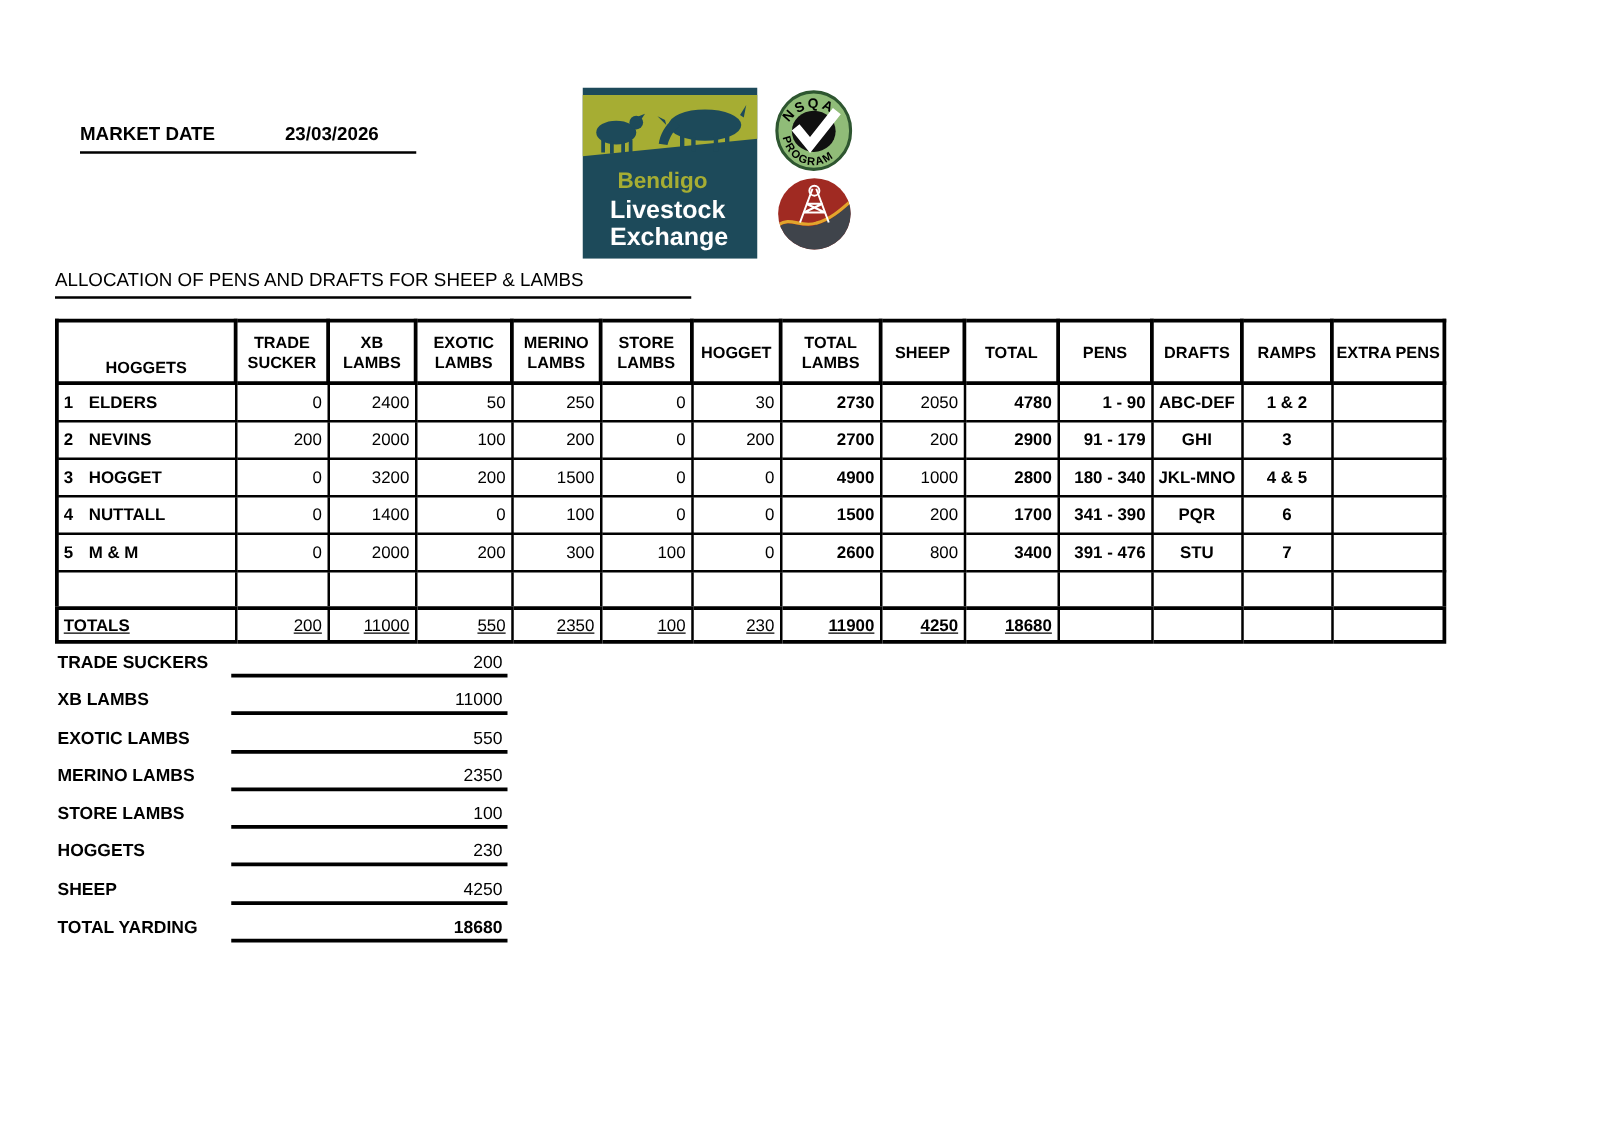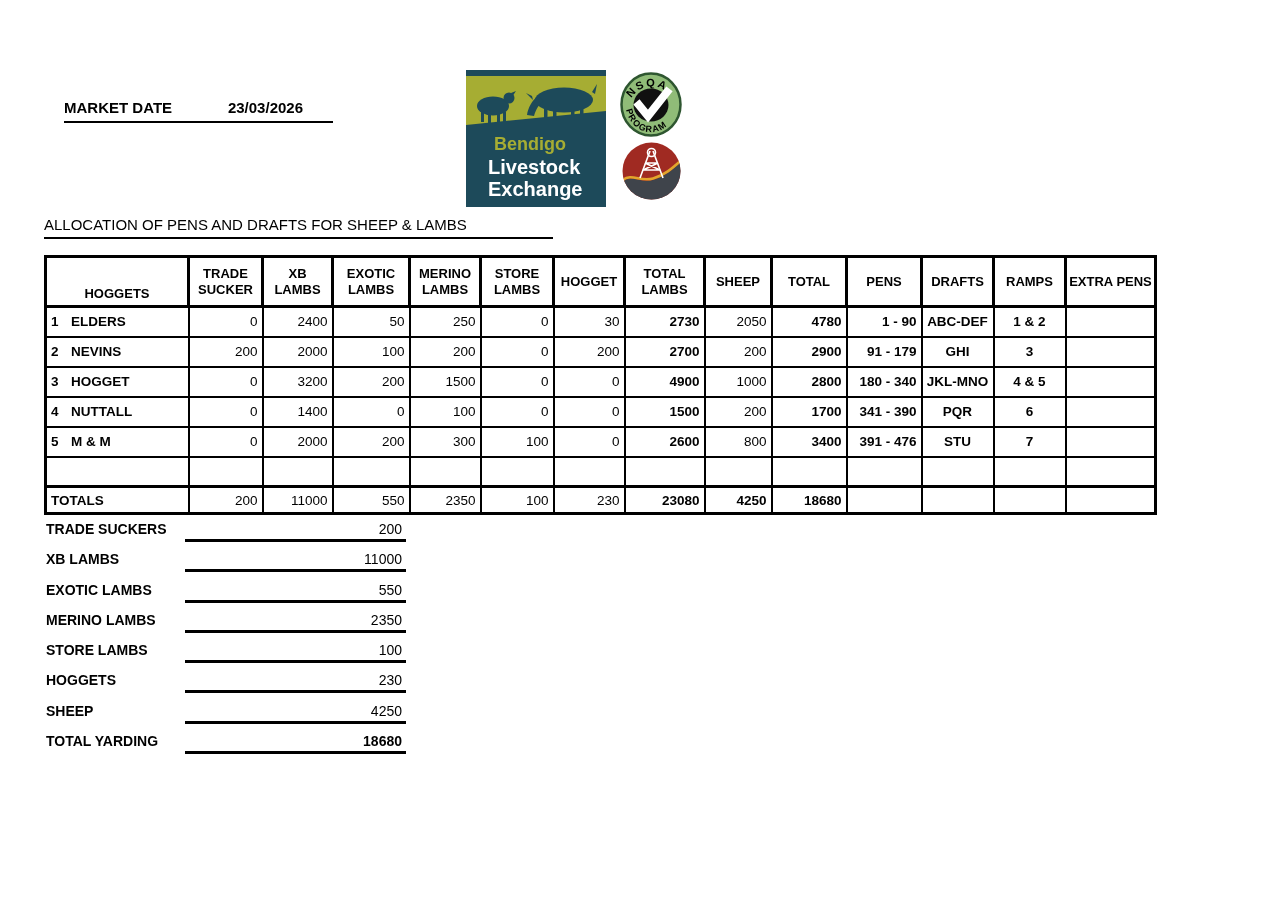--- a/index.html
+++ b/index.html
@@ -20,21 +20,21 @@
   .doc-title { position:absolute; left:44px; top:216px; width:509px; font-size:15px; font-weight:normal; border-bottom:2px solid #000; padding-bottom:4px; white-space:nowrap; }
 
   
   table.alloc { position:absolute; left:44px; top:255px; border-collapse:collapse; table-layout:fixed; border:3px solid #000; }
   table.alloc th { border:3px solid #000; font-size:13px; font-weight:bold; text-align:center; vertical-align:middle; line-height:1.2; padding:1px 2px; }
   table.alloc th.agents { vertical-align:bottom; padding-bottom:3px; }
   table.alloc td { border:2px solid #000; font-size:13.5px; padding:0 4px; white-space:nowrap; overflow:hidden; }
   table.alloc tr.hdr { height:50px; }
   table.alloc tr.datarow { height:30px; }
   table.alloc tr.blankrow { height:30px; }
-  table.alloc tr.totalsrow { height:27px; }
+  table.alloc tr.totalsrow { height:27px;text-decoration:underline; }
   table.alloc tr.totalsrow td { border-top:3px solid #000; border-bottom:3px solid #000; }
   td.agent { text-align:left; font-weight:bold;margin-left:19px; }
   td.agent .rownum { display:inline-block; width:20px; }
   td.num { text-align:right; }
   td.ctr { text-align:center; }
   .b { font-weight:bold; }
 
   
   .summary { position:absolute; left:46px; top:518px; width:360px; }
   .summary-row { position:relative; height:30.3px; }
@@ -258,21 +258,21 @@
           <td></td>
       </tr>
       <tr class="totalsrow">
         <td class="agent b">TOTALS</td>
         <td class="num">200</td>
         <td class="num">11000</td>
         <td class="num">550</td>
         <td class="num">2350</td>
         <td class="num">100</td>
         <td class="num">230</td>
-        <td class="num b">23080</td>
+        <td class="num b">11900</td>
         <td class="num b">4250</td>
         <td class="num b">18680</td>
         <td></td>
         <td></td>
         <td></td>
         <td></td>
       </tr>
     </tbody>
   </table>
 

